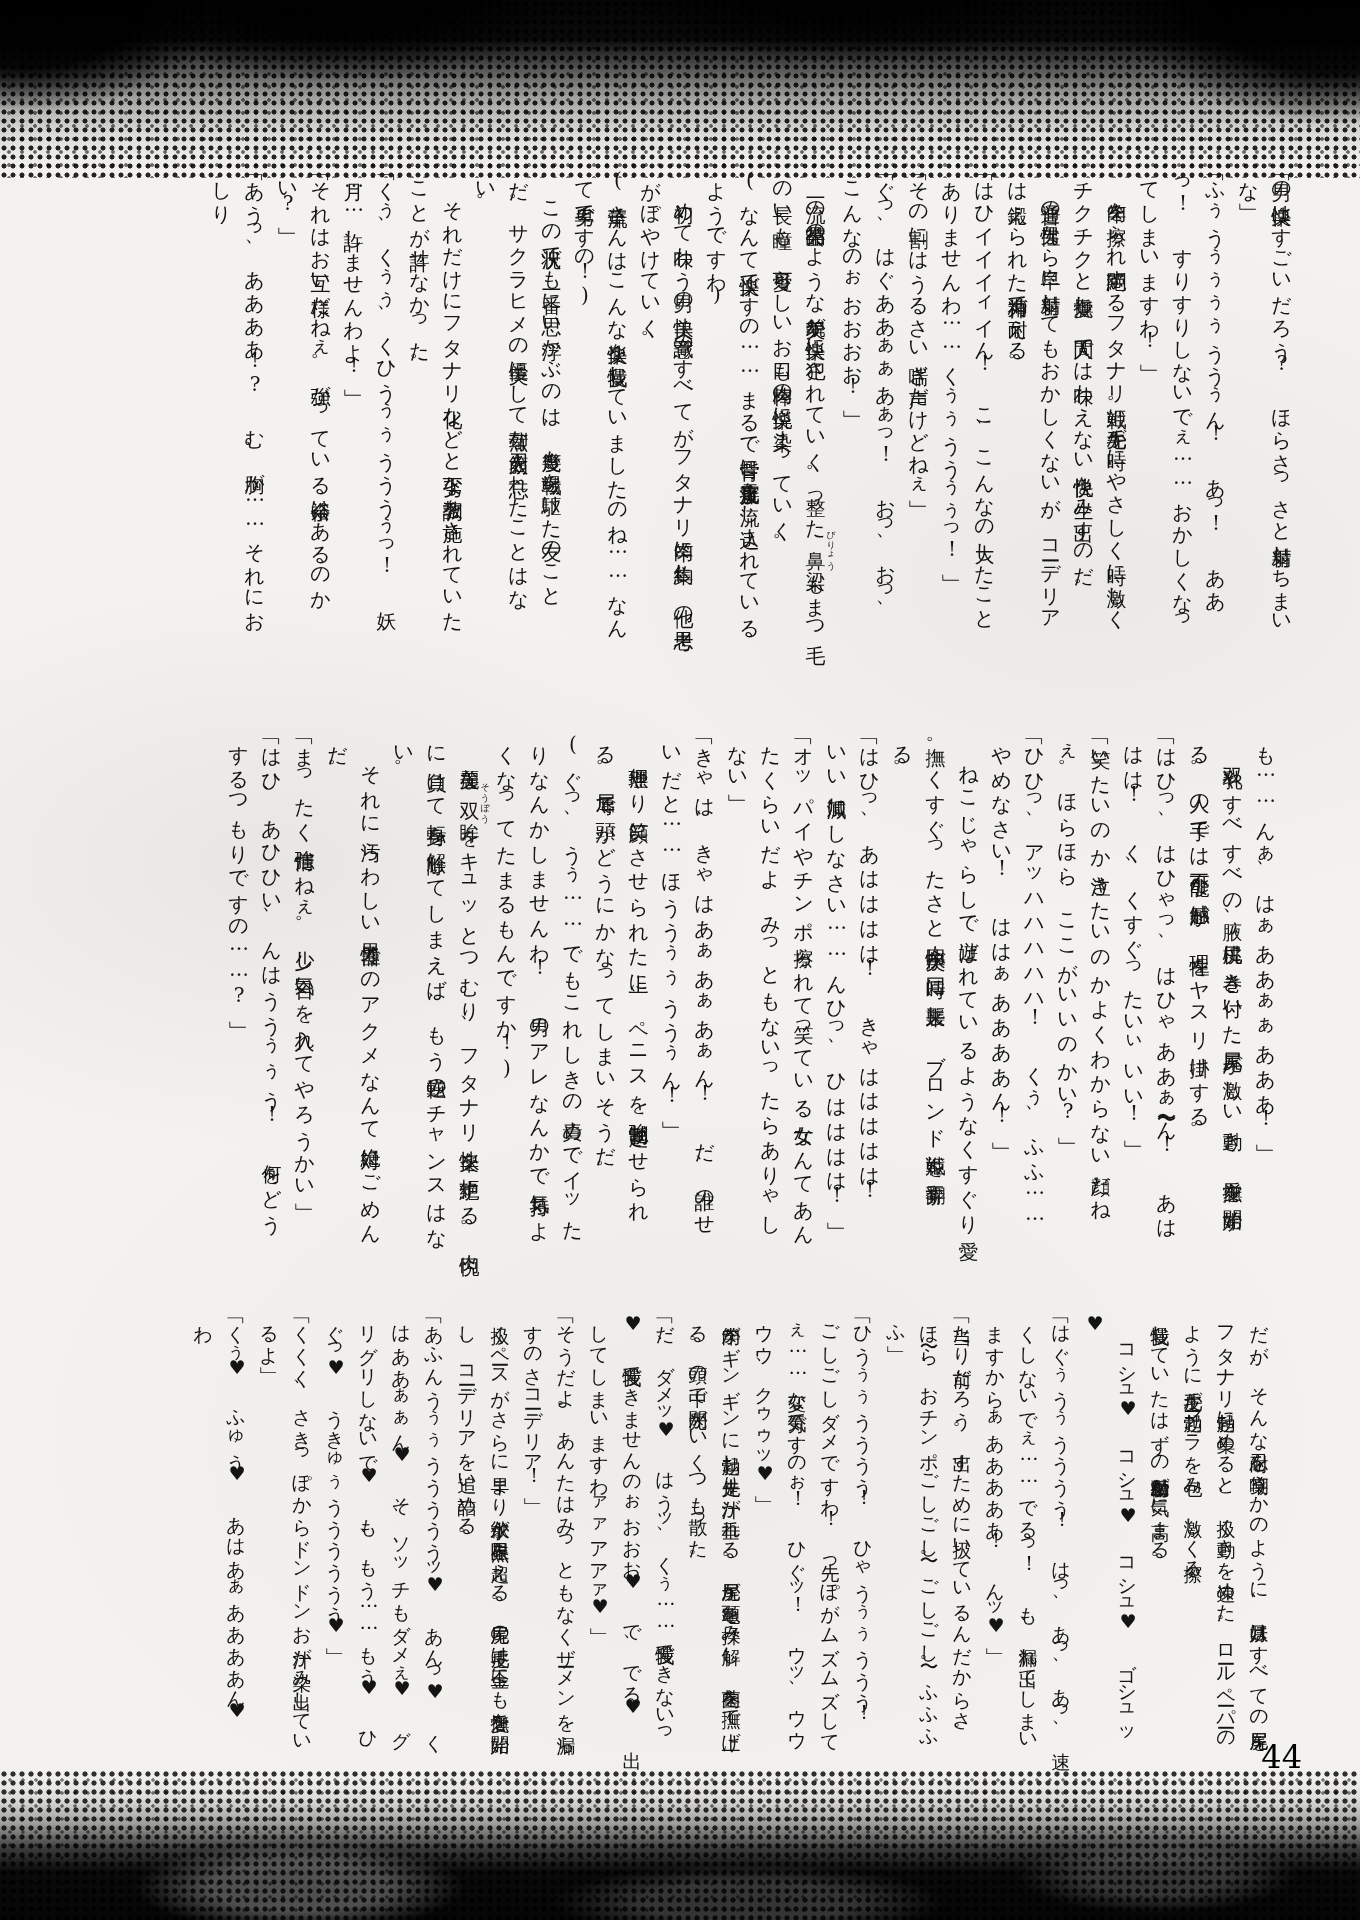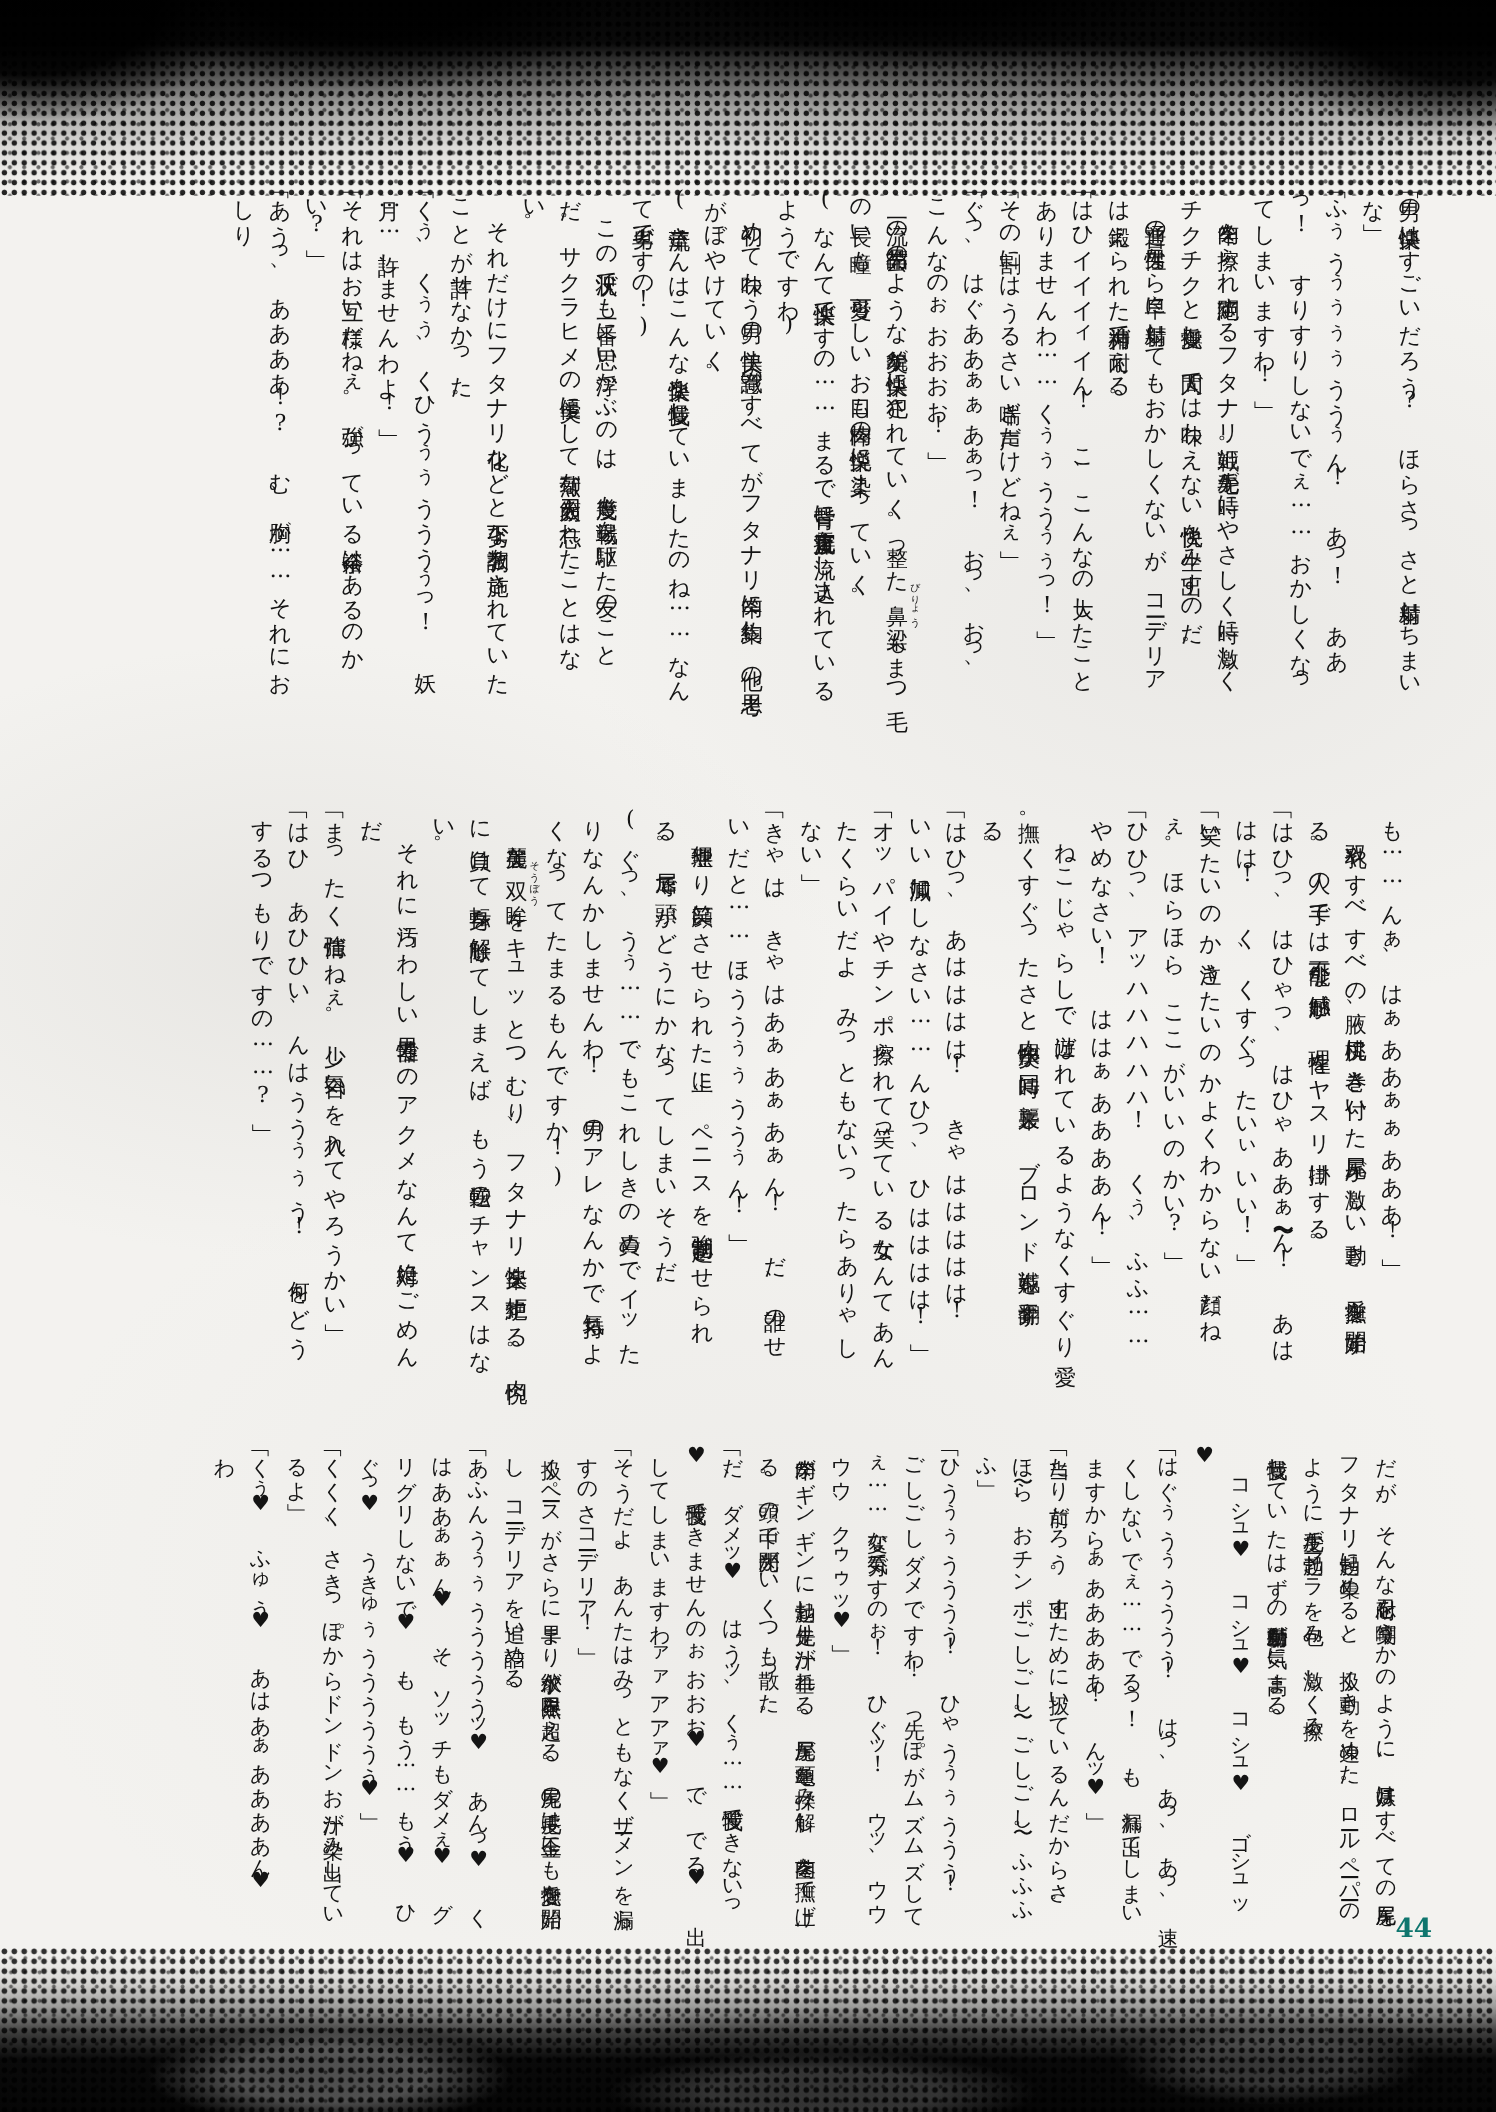--- a/index.html
+++ b/index.html
@@ -51,23 +51,22 @@
   }
   .band p{margin:0;padding:0;}
   .band p.indent{text-indent:20px;}
   .band1{top:168px;right:62px;width:1160px;height:462px;}
   .band2{top:732px;right:78px;width:1160px;height:512px;letter-spacing:2px;}
   .band3{top:1312px;right:84px;width:1150px;height:438px;font-size:19px;}
   ruby rt{font-size:9px;letter-spacing:0;}
 
   .page-number{
     position:absolute;top:1738px;right:58px;
-    font-size:24px;color:#0f766e;
+    font-size:32px;color:#000000;
     font-family:"DejaVu Serif","Liberation Serif",serif;
-    font-weight:bold;
   }
 </style>
 </head>
 <body>
 
 <div class="page">
   <div class="border-top"></div>
 
   <section class="band band1">
       <p class="para">「男の快楽はすごいだろう?　ほらさっさと射精しちまいな」</p>

